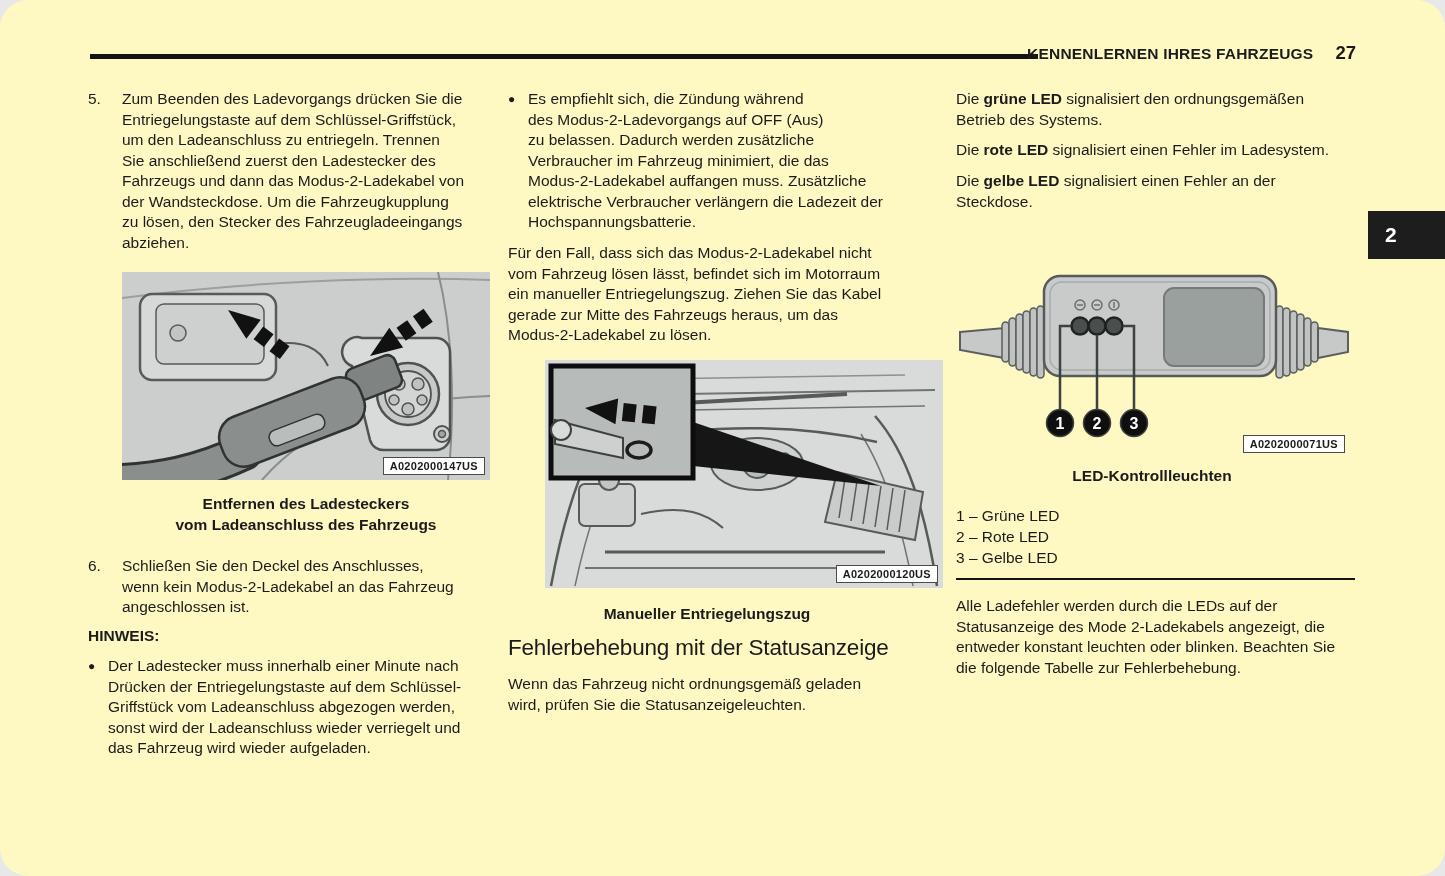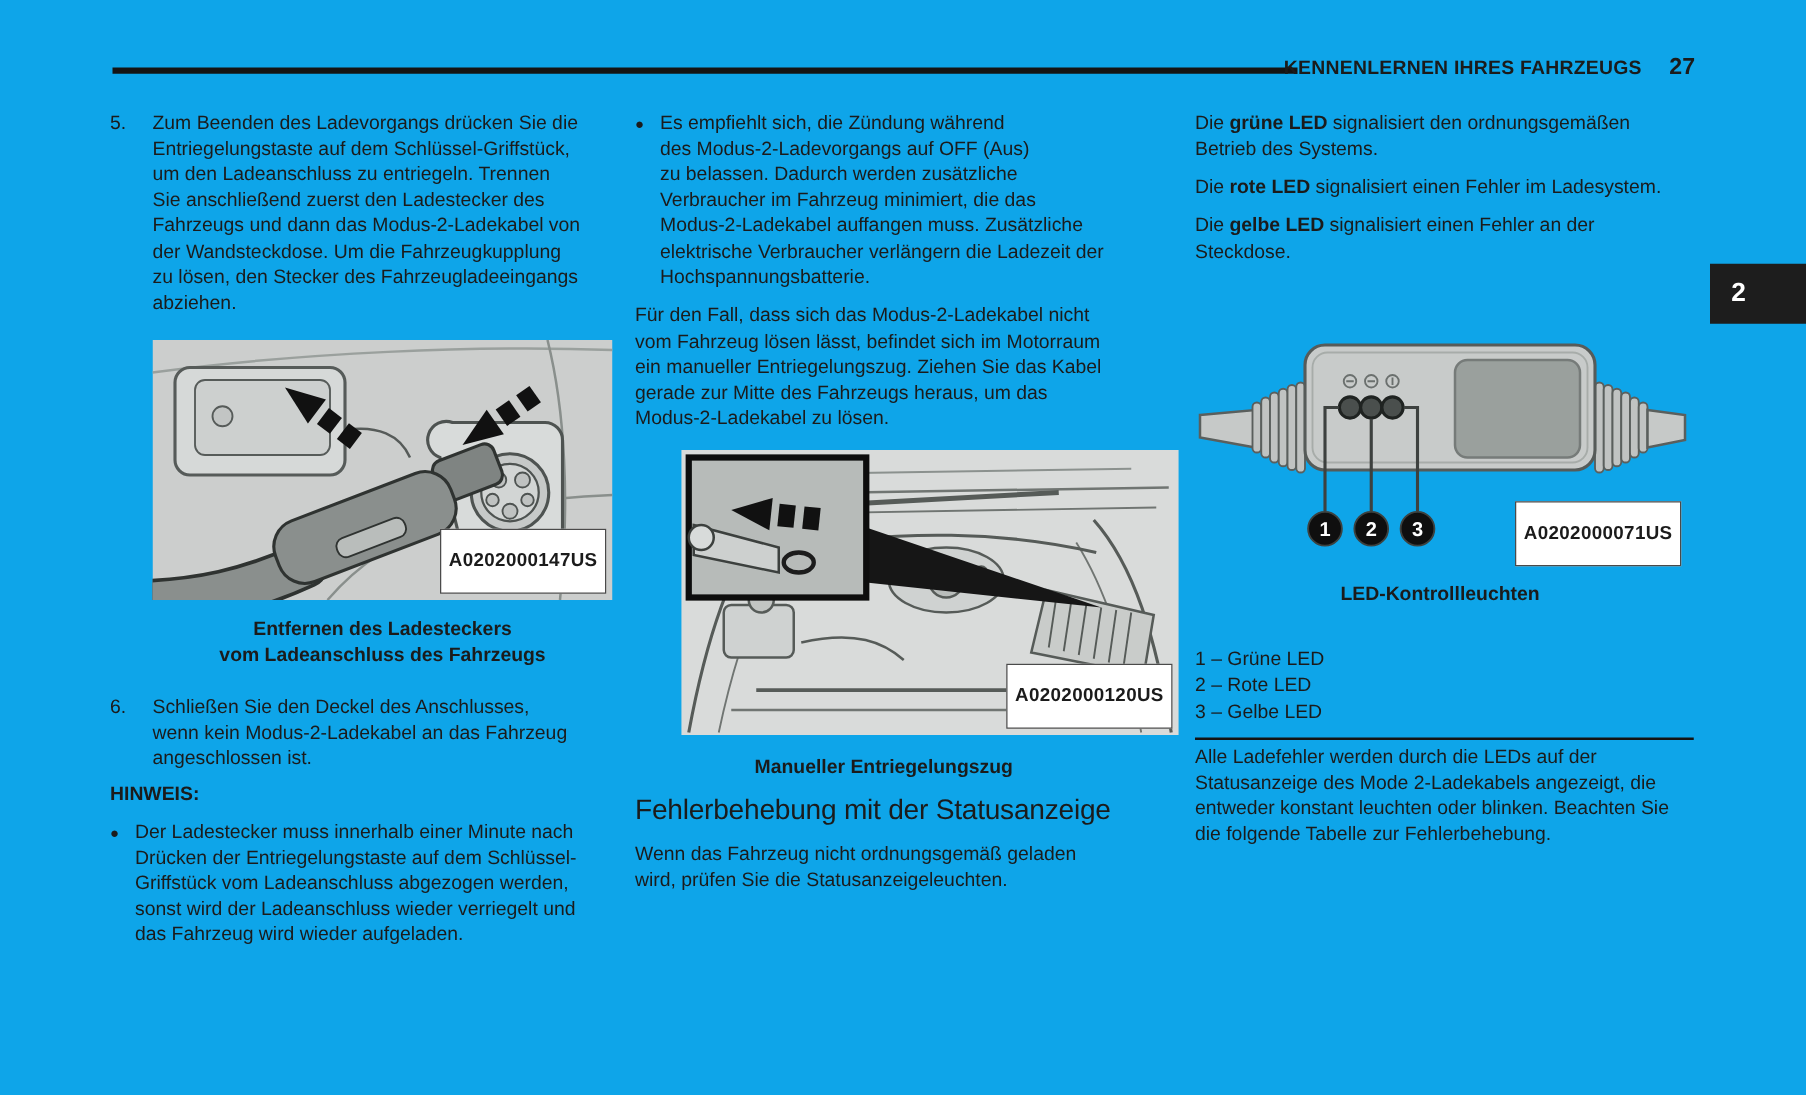--- a/index.html
+++ b/index.html
@@ -1,18 +1,18 @@
 <!DOCTYPE html>
 <html><head>
 <meta charset="utf-8">
 <style>
   html,body{margin:0;padding:0;background:#e8e8e8;}
   .page{
-    position:relative;width:1445px;height:876px;background:#0ea5e9;
-    font-family:"Liberation Sans",sans-serif;color:#1b1b1b;overflow:hidden;
+    position:relative;width:1445px;height:876px;background:#fef9c3;
+    font-family:"Liberation Sans",sans-serif;color:#1b1b1b;overflow:hidden;border-radius:28px;
   }
   .t{white-space:pre-line;font-size:15.5px;line-height:20.5px;}
   .abs{position:absolute;}
   
   .header-rule{position:absolute;left:90px;top:54px;width:948px;height:5px;background:#141414;}
   .header{position:absolute;left:956px;top:42px;width:400px;display:flex;justify-content:flex-end;align-items:baseline;gap:22px;}
   .header-title{font-size:15.5px;font-weight:700;letter-spacing:.2px;}
   .header-page{font-size:18.5px;font-weight:700;}
   
   .section-tab{position:absolute;right:0;top:211px;width:77px;height:48px;background:#1d1d1d;color:#fff;
@@ -28,23 +28,23 @@
   .bullet-item{display:flex;}
   .bullet-item .marker{flex:0 0 20px;width:20px;font-size:12px;line-height:20.5px;}
   .bullet-item .marker::before{content:"\25CF";}
   .bold{font-weight:700;}
   .caption{font-weight:700;text-align:center;white-space:pre-line;font-size:15.5px;line-height:20.5px;}
   .big-heading{font-size:22.5px;font-weight:400;letter-spacing:-.2px;line-height:27px;}
   
   .figure{position:absolute;}
   .figure svg{display:block;width:100%;height:100%;}
   .figcode{position:absolute;right:5px;bottom:5px;background:#ffffff;border:1px solid #4a4a4a;
-    font-size:15px;font-weight:700;letter-spacing:.3px;padding:18px 6px;line-height:14px;}
-  
-  .legend{border-bottom:2px solid #141414;padding-bottom:10px;margin-top:12px;}
+    font-size:11px;font-weight:700;letter-spacing:.3px;padding:1px 6px;line-height:14px;}
+  
+  .legend{border-bottom:2px solid #141414;padding-bottom:10px;}
   .legend div{font-size:15.5px;line-height:21px;}
 </style>
 </head>
 <body>
 
 <div class="page">
 
   <div class="header-rule"></div>
   <div class="header">
     <span class="header-title">KENNENLERNEN IHRES FAHRZEUGS</span>

